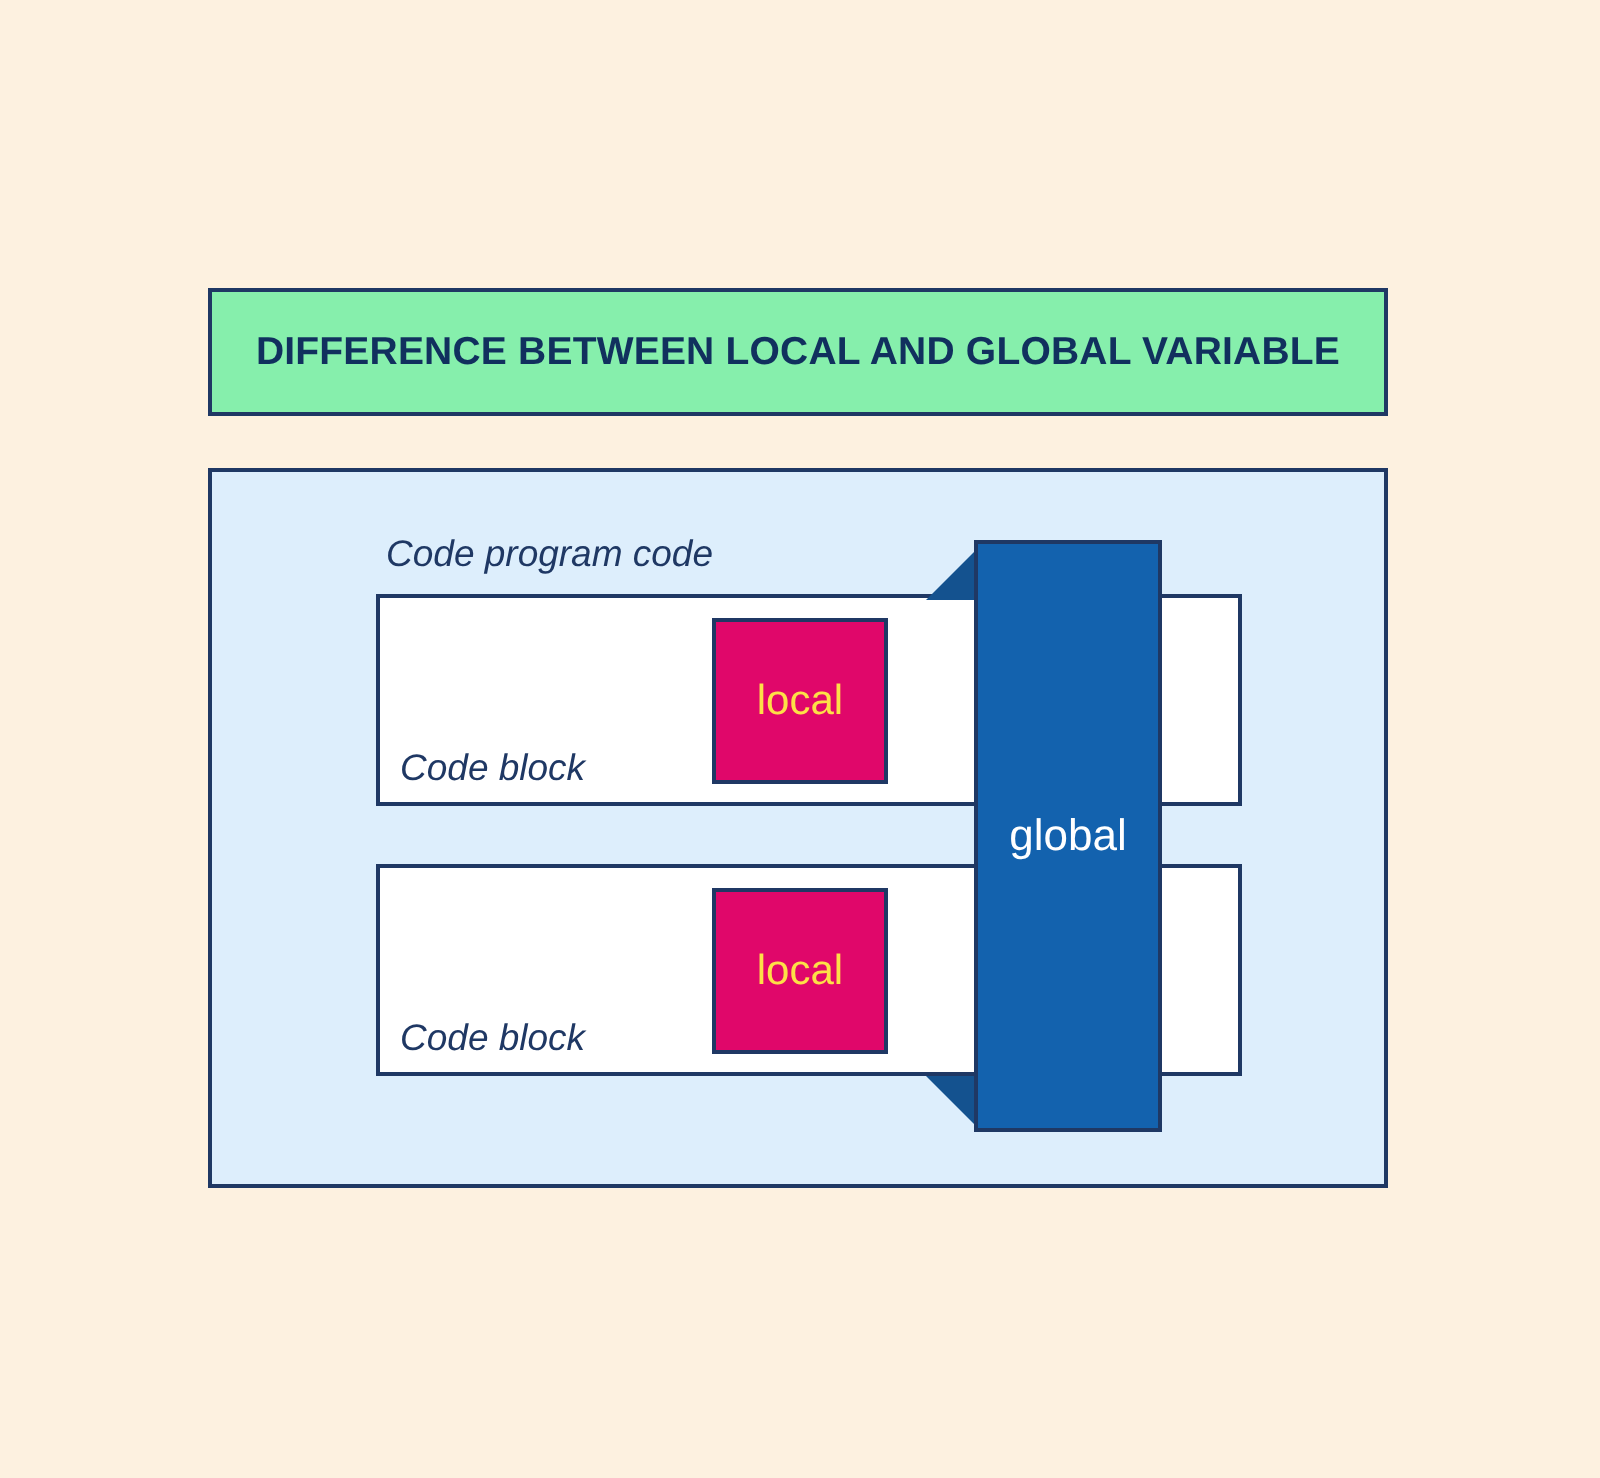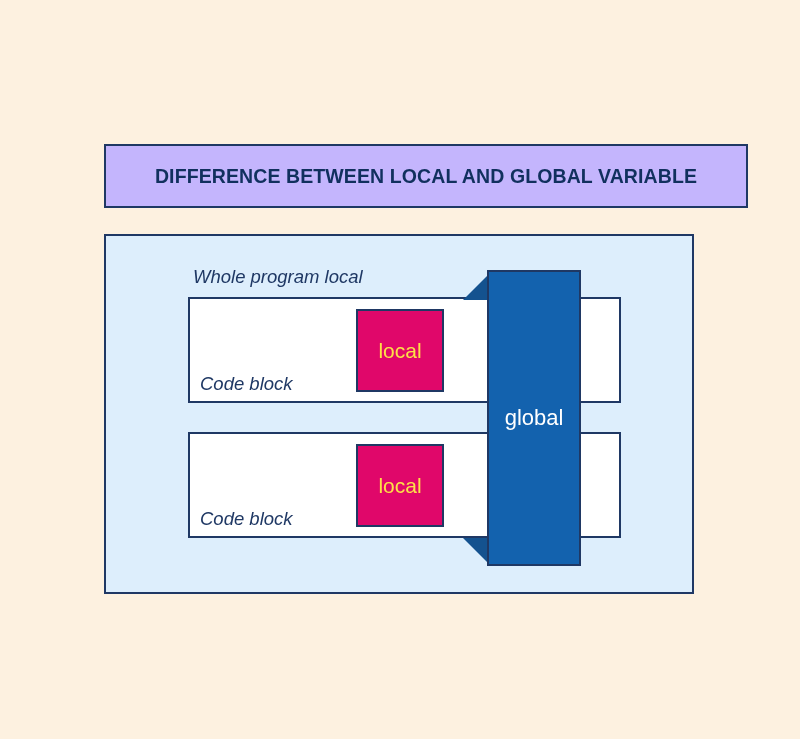--- a/index.html
+++ b/index.html
@@ -18,23 +18,23 @@
     position: relative;
     width: 800px;
     height: 739px;
   }
 
   
   #title-banner {
     position: absolute;
     left: 104px;
     top: 144px;
-    width: 644px;
+    width: 590px;
     height: 64px;
-    background: #c4b5fd;
+    background: #86efac;
     border: 2px solid #1f3864;
     box-sizing: border-box;
     display: flex;
     align-items: center;
     justify-content: center;
   }
   #title-text {
     font-size: 19.5px;
     font-weight: bold;
     color: #11305e;
@@ -168,21 +168,21 @@
 <body>
 
 <div id="stage">
 
   <div id="title-banner">
     <span id="title-text">DIFFERENCE BETWEEN LOCAL AND GLOBAL VARIABLE</span>
   </div>
 
   <div id="main-panel"></div>
 
-  <span id="whole-program-label">Whole program local</span>
+  <span id="whole-program-label">Code program code</span>
 
   <div class="code-stub" id="code-stub-1"></div>
   <div class="code-stub" id="code-stub-2"></div>
 
   <div class="code-block" id="code-block-1">
     <span class="code-block-label">Code block</span>
   </div>
 
   <div class="code-block" id="code-block-2">
     <span class="code-block-label">Code block</span>

